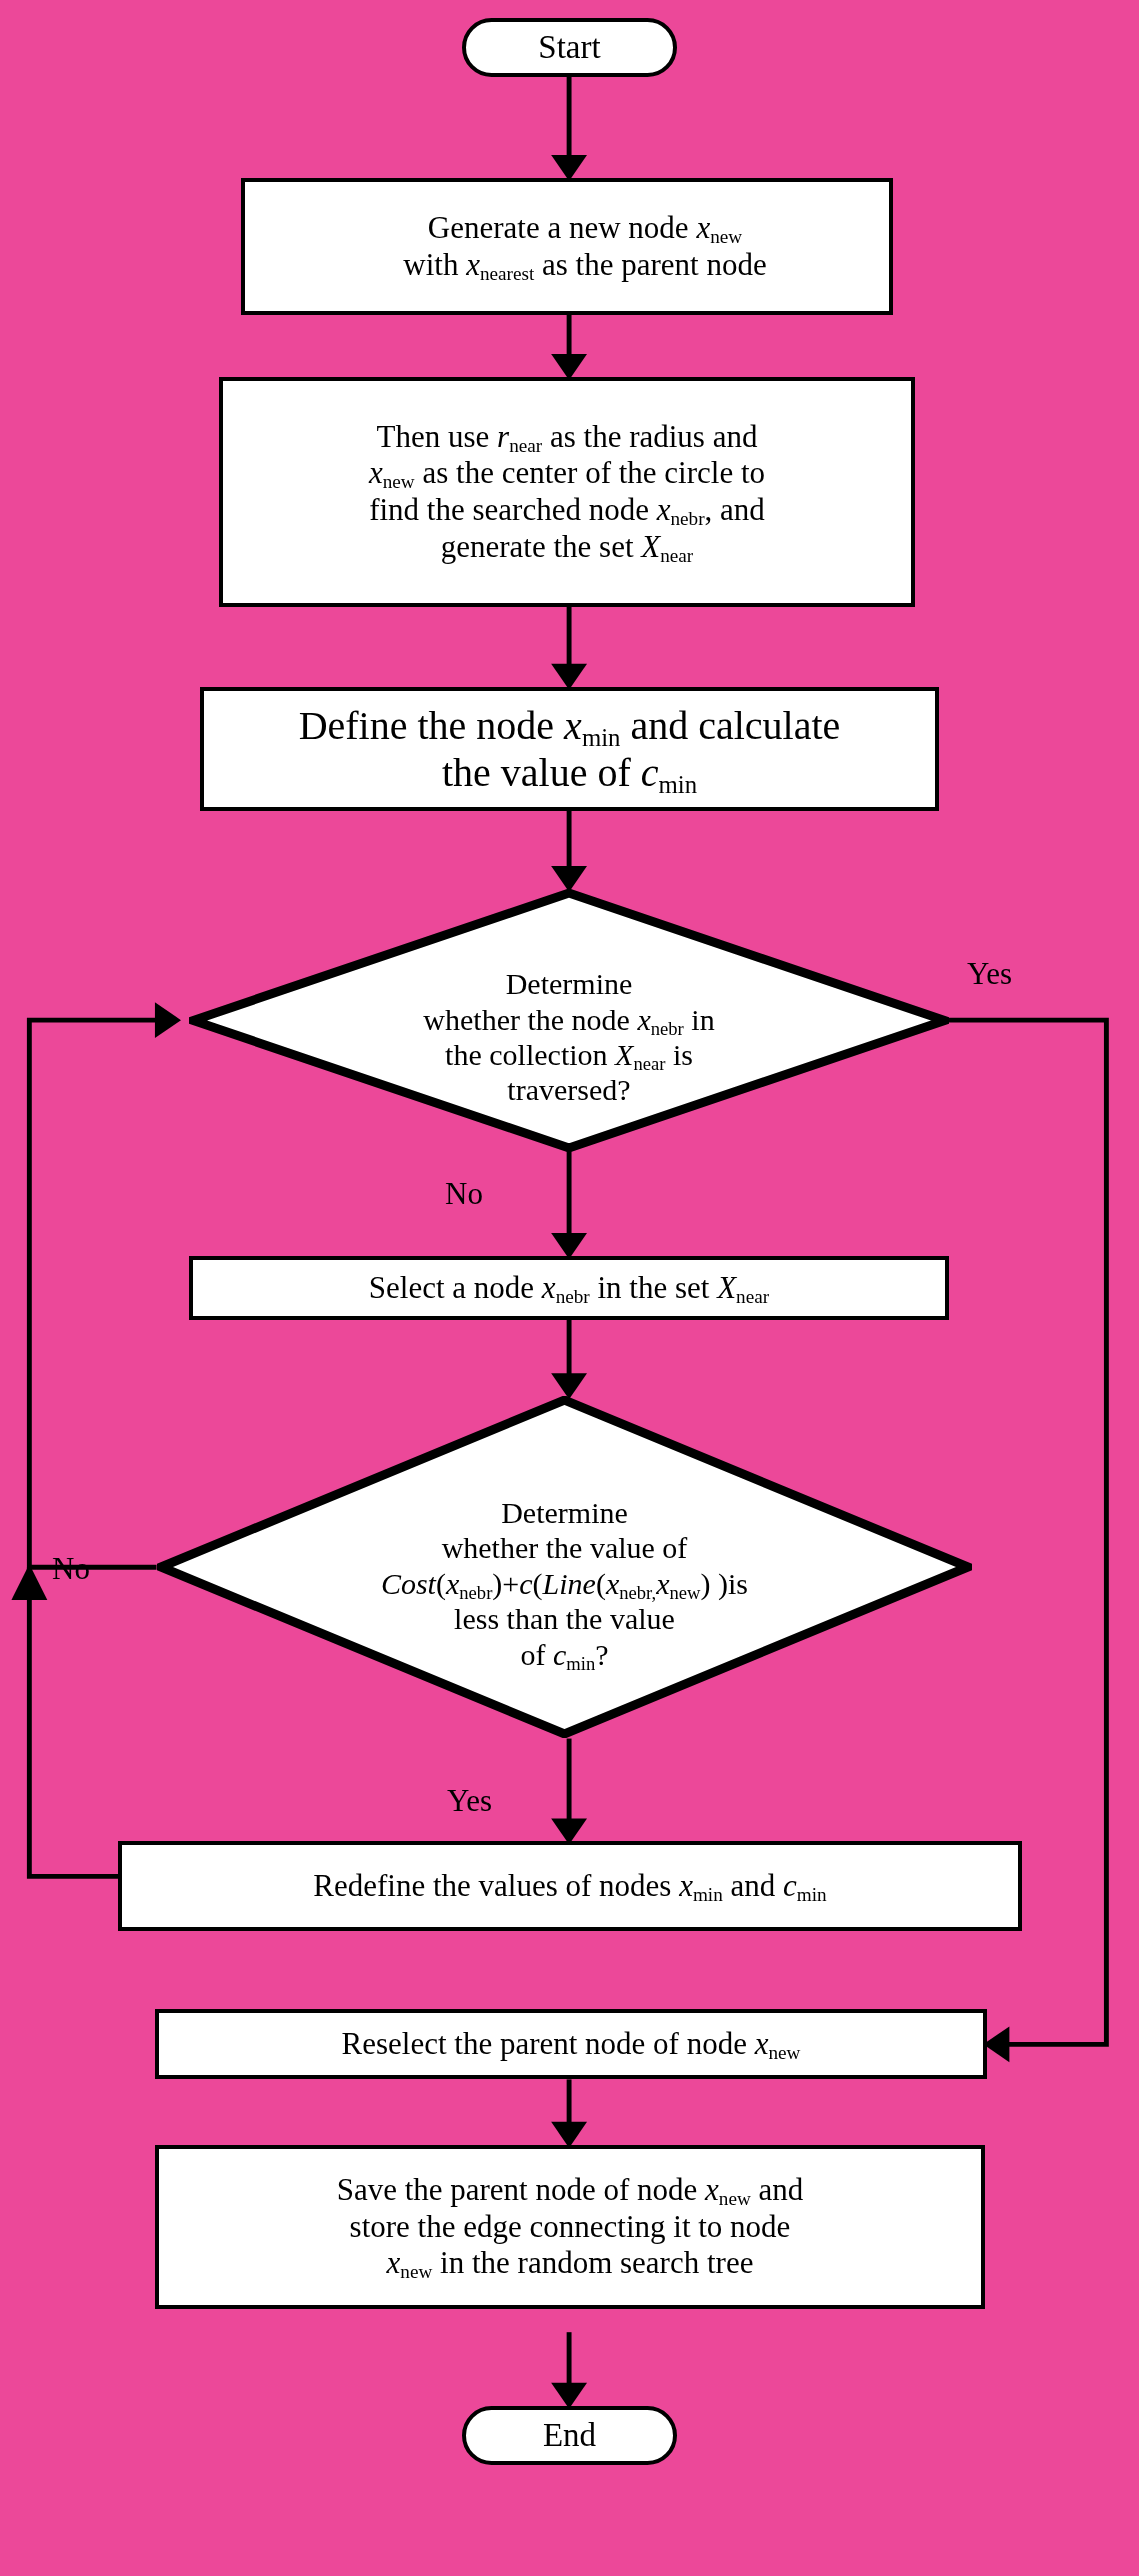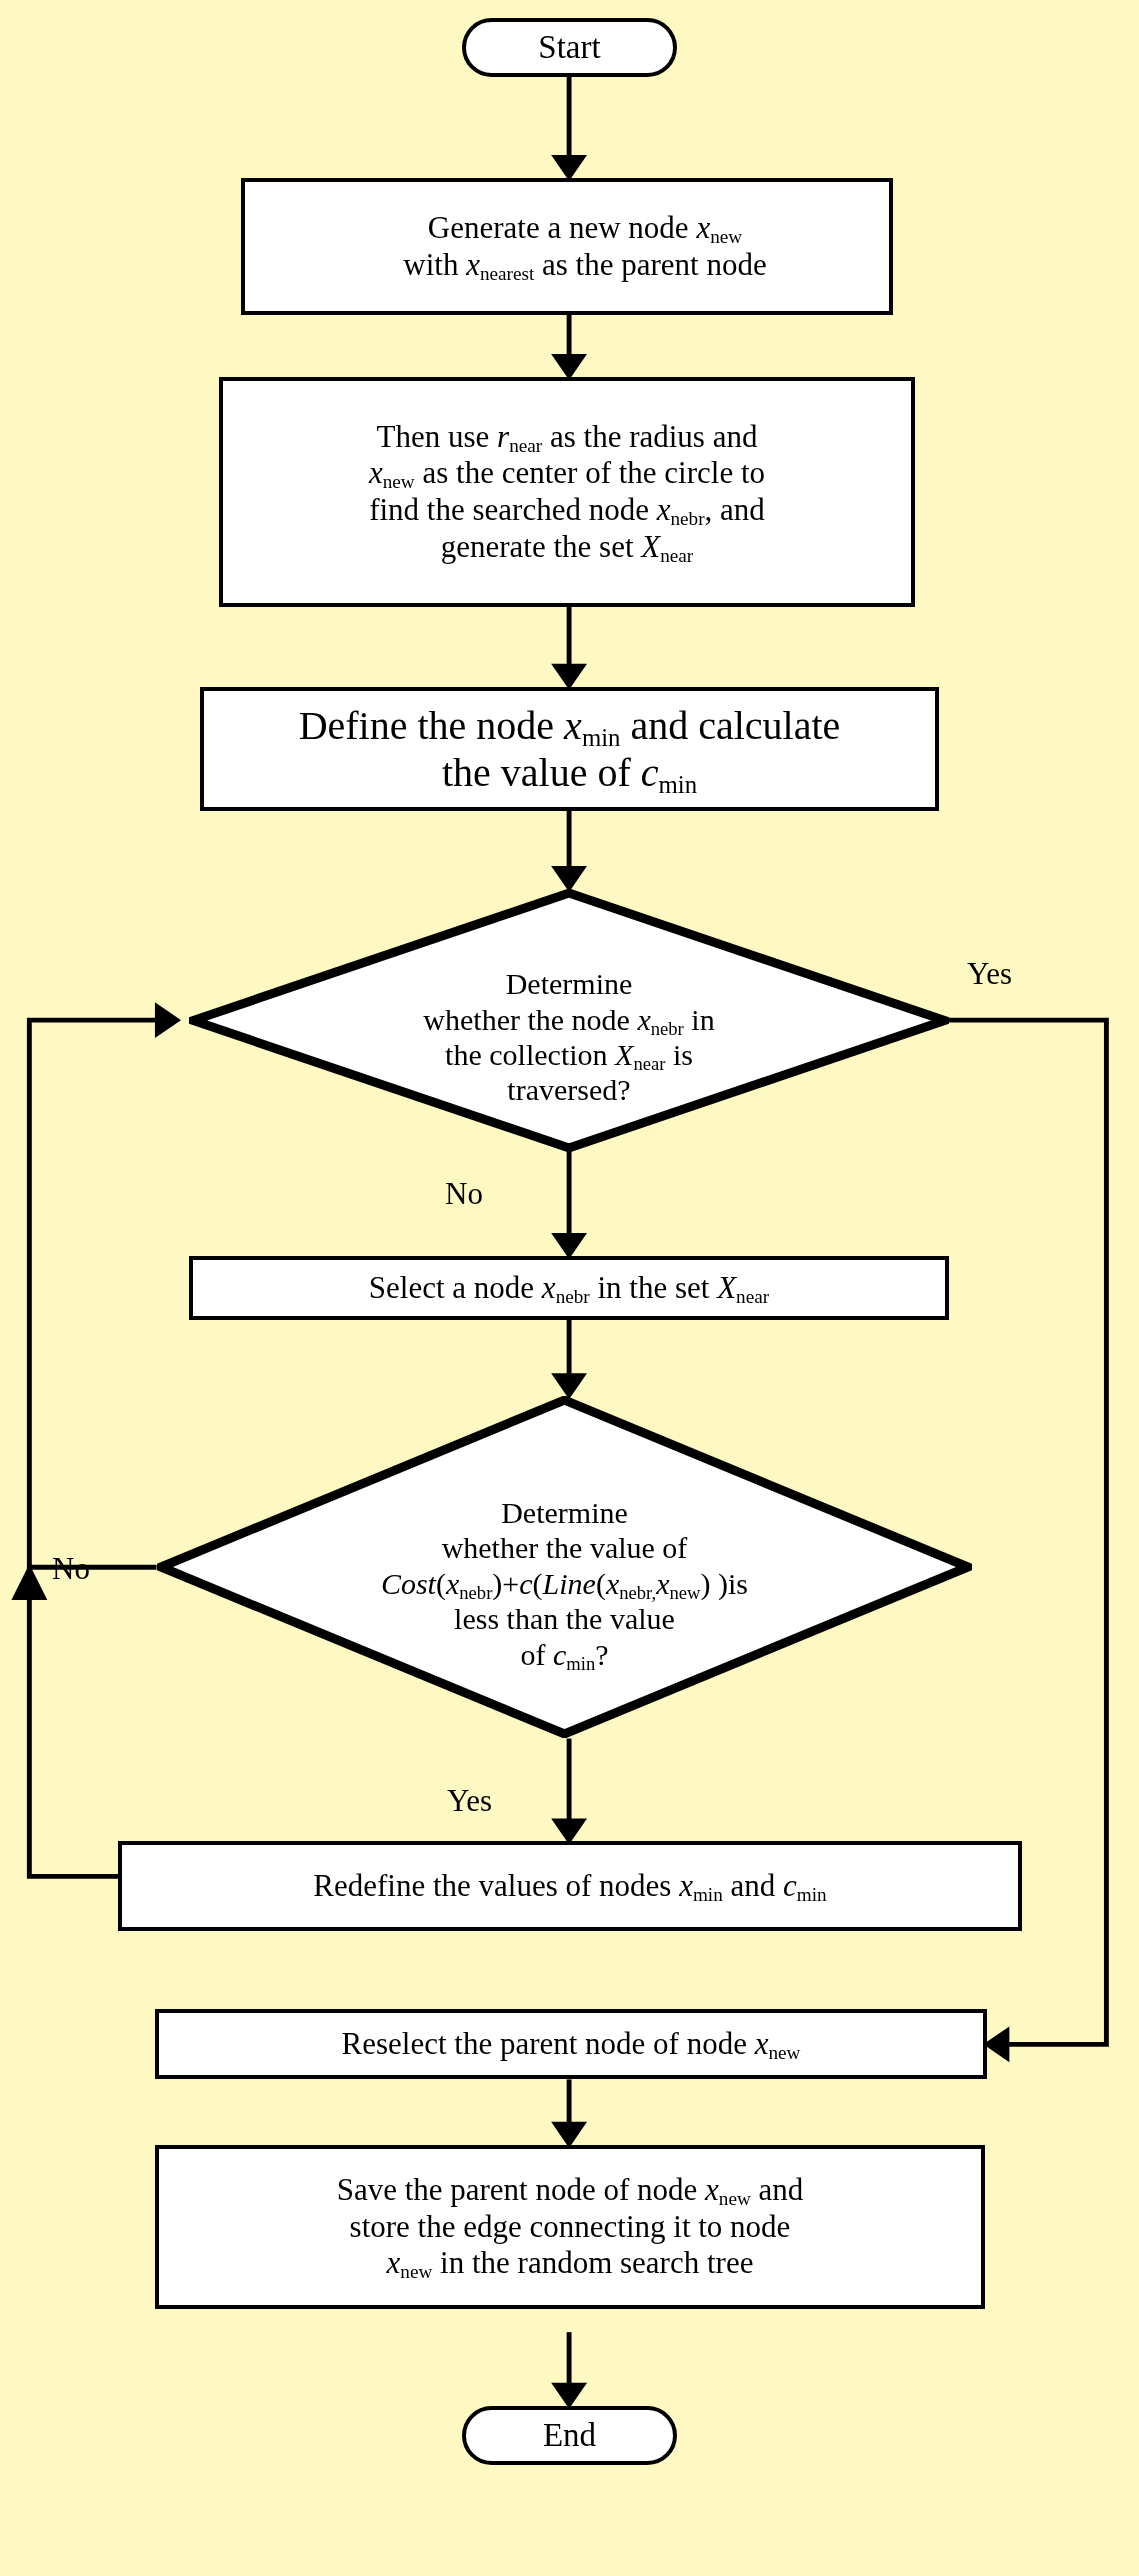--- a/index.html
+++ b/index.html
@@ -5,21 +5,21 @@
 <style>
   html,body{margin:0;padding:0;background:#ffffff;}
   body{
     font-family:"Liberation Serif","DejaVu Serif",serif;
     color:#000000;
   }
   #canvas{
     position:relative;
     width:1139px;
     height:2576px;
-    background:#fef9c3;
+    background:#ec4899;
     overflow:hidden;
   }
   #edges{
     position:absolute;
     left:0; top:0;
     width:1139px;
     height:2576px;
     pointer-events:none;
   }
   .node{

